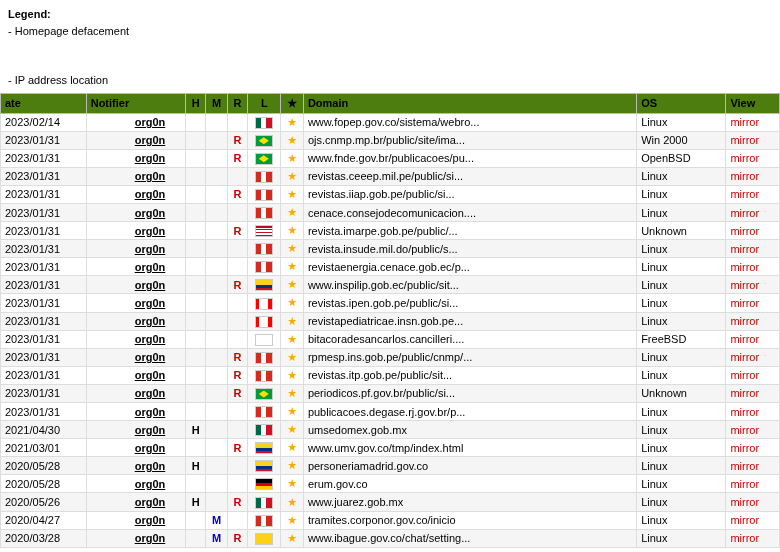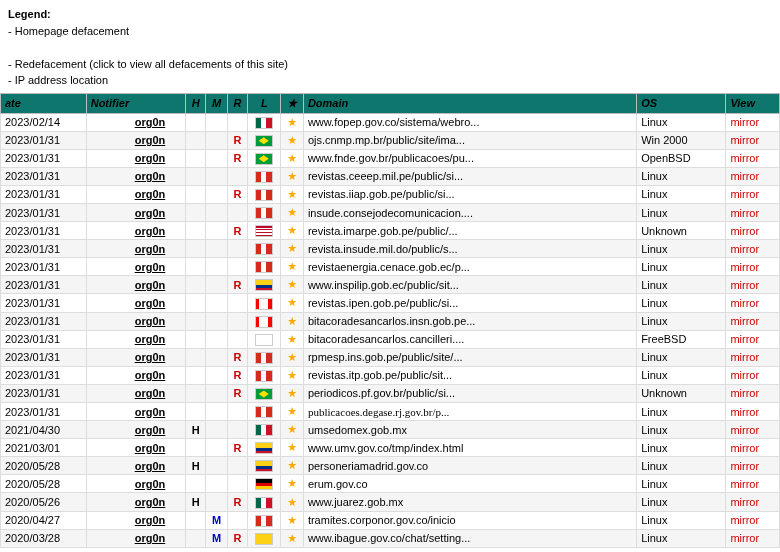--- a/index.html
+++ b/index.html
@@ -17,22 +17,21 @@
       font-size: 11px;
       line-height: 1.5;
     }
     .legend-title { font-weight: bold; }
     table {
       width: 100%;
       border-collapse: collapse;
       font-size: 11px;
     }
     thead tr {
-      background: #0f766e;
-      font-style: italic;
+      background: #4d7c0f;
     }
     thead th {
       padding: 3px 4px;
       text-align: left;
       border: 1px solid #bbb;
       font-weight: bold;
       white-space: nowrap;
     }
     tbody tr:nth-child(even) { background: #f5f5f5; }
     tbody tr:nth-child(odd) { background: #fff; }
@@ -69,21 +68,21 @@
     .col-os { width: 75px; }
     .col-view { width: 45px; }
   </style>
 </head>
 <body>
 
 <div class="legend">
   <span class="legend-title">Legend:</span><br>
   <span>- Homepage defacement</span><br>
   <br>
-  <span>- Redefacement (click to view all defacements of this site)</span><br>
+  <br>
   <span>- IP address location</span><br>
 </div>
 
 <table>
   <thead>
     <tr>
       <th class="col-date">ate</th>
       <th class="col-notifier">Notifier</th>
       <th class="col-h">H</th>
       <th class="col-m">M</th>
@@ -177,21 +176,21 @@
     <td class="col-notifier"><a href="#" class="notifier-link">org0n</a></td>
     <td class="col-h"><span class="h-mark"></span></td>
     <td class="col-m"><span class="m-mark"></span></td>
     <td class="col-r"><span class="r-mark"></span></td>
     <td class="col-l"><span style="display:inline-flex;width:18px;height:12px;border:1px solid #ccc;vertical-align:middle;margin-right:1px;overflow:hidden">
             <span style="width:6px;background:#d52b1e;display:inline-block;height:100%"></span>
             <span style="width:6px;background:#fff;display:inline-block;height:100%"></span>
             <span style="width:6px;background:#d52b1e;display:inline-block;height:100%"></span>
           </span></td>
     <td class="col-star"><span class="star">★</span></td>
-    <td class="col-domain domain-col"><a href="#" style="color:#000;text-decoration:none;">insude.consejodecomunicacion....</a></td>
+    <td class="col-domain domain-col"><a href="#" style="color:#000;text-decoration:none;">cenace.consejodecomunicacion....</a></td>
     <td class="col-os">Linux</td>
     <td class="col-view"><a href="#" class="mirror-link">mirror</a></td>
   </tr>
       <tr>
     <td class="col-date">2023/01/31</td>
     <td class="col-notifier"><a href="#" class="notifier-link">org0n</a></td>
     <td class="col-h"><span class="h-mark"></span></td>
     <td class="col-m"><span class="m-mark"></span></td>
     <td class="col-r"><span class="r-mark">R</span></td>
     <td class="col-l"><span style="display:inline-flex;flex-direction:column;width:18px;height:12px;border:1px solid #ccc;vertical-align:middle;margin-right:1px;overflow:hidden;background:#bf0a30">
@@ -277,21 +276,21 @@
     <td class="col-notifier"><a href="#" class="notifier-link">org0n</a></td>
     <td class="col-h"><span class="h-mark"></span></td>
     <td class="col-m"><span class="m-mark"></span></td>
     <td class="col-r"><span class="r-mark"></span></td>
     <td class="col-l"><span style="display:inline-flex;width:18px;height:12px;border:1px solid #ccc;vertical-align:middle;margin-right:1px;overflow:hidden">
             <span style="width:4px;background:#ff0000;display:inline-block;height:100%"></span>
             <span style="width:10px;background:#fff;display:inline-block;height:100%"></span>
             <span style="width:4px;background:#ff0000;display:inline-block;height:100%"></span>
           </span></td>
     <td class="col-star"><span class="star">★</span></td>
-    <td class="col-domain domain-col"><a href="#" style="color:#000;text-decoration:none;">bitacoradesancarlos.insn.gob.pe...</a></td>
+    <td class="col-domain domain-col"><a href="#" style="color:#000;text-decoration:none;">revistapediatricae.insn.gob.pe...</a></td>
     <td class="col-os">Linux</td>
     <td class="col-view"><a href="#" class="mirror-link">mirror</a></td>
   </tr>
       <tr>
     <td class="col-date">2023/01/31</td>
     <td class="col-notifier"><a href="#" class="notifier-link">org0n</a></td>
     <td class="col-h"><span class="h-mark"></span></td>
     <td class="col-m"><span class="m-mark"></span></td>
     <td class="col-r"><span class="r-mark"></span></td>
     <td class="col-l"><span style="display:inline-flex;width:18px;height:12px;border:1px solid #ccc;vertical-align:middle;margin-right:1px;overflow:hidden;background:#fff"></span></td>
@@ -305,21 +304,21 @@
     <td class="col-notifier"><a href="#" class="notifier-link">org0n</a></td>
     <td class="col-h"><span class="h-mark"></span></td>
     <td class="col-m"><span class="m-mark"></span></td>
     <td class="col-r"><span class="r-mark">R</span></td>
     <td class="col-l"><span style="display:inline-flex;width:18px;height:12px;border:1px solid #ccc;vertical-align:middle;margin-right:1px;overflow:hidden">
             <span style="width:6px;background:#d52b1e;display:inline-block;height:100%"></span>
             <span style="width:6px;background:#fff;display:inline-block;height:100%"></span>
             <span style="width:6px;background:#d52b1e;display:inline-block;height:100%"></span>
           </span></td>
     <td class="col-star"><span class="star">★</span></td>
-    <td class="col-domain domain-col"><a href="#" style="color:#000;text-decoration:none;">rpmesp.ins.gob.pe/public/site/...</a></td>
+    <td class="col-domain domain-col"><a href="#" style="color:#000;text-decoration:none;">rpmesp.ins.gob.pe/public/cnmp/...</a></td>
     <td class="col-os">Linux</td>
     <td class="col-view"><a href="#" class="mirror-link">mirror</a></td>
   </tr>
       <tr>
     <td class="col-date">2023/01/31</td>
     <td class="col-notifier"><a href="#" class="notifier-link">org0n</a></td>
     <td class="col-h"><span class="h-mark"></span></td>
     <td class="col-m"><span class="m-mark"></span></td>
     <td class="col-r"><span class="r-mark">R</span></td>
     <td class="col-l"><span style="display:inline-flex;width:18px;height:12px;border:1px solid #ccc;vertical-align:middle;margin-right:1px;overflow:hidden">
@@ -351,21 +350,21 @@
     <td class="col-notifier"><a href="#" class="notifier-link">org0n</a></td>
     <td class="col-h"><span class="h-mark"></span></td>
     <td class="col-m"><span class="m-mark"></span></td>
     <td class="col-r"><span class="r-mark"></span></td>
     <td class="col-l"><span style="display:inline-flex;width:18px;height:12px;border:1px solid #ccc;vertical-align:middle;margin-right:1px;overflow:hidden">
             <span style="width:6px;background:#d52b1e;display:inline-block;height:100%"></span>
             <span style="width:6px;background:#fff;display:inline-block;height:100%"></span>
             <span style="width:6px;background:#d52b1e;display:inline-block;height:100%"></span>
           </span></td>
     <td class="col-star"><span class="star">★</span></td>
-    <td class="col-domain domain-col"><a href="#" style="color:#000;text-decoration:none;font-family:Liberation Serif, serif;">publicacoes.degase.rj.gov.br/p...</a></td>
+    <td class="col-domain domain-col"><a href="#" style="color:#000;text-decoration:none;">publicacoes.degase.rj.gov.br/p...</a></td>
     <td class="col-os">Linux</td>
     <td class="col-view"><a href="#" class="mirror-link">mirror</a></td>
   </tr>
       <tr>
     <td class="col-date">2021/04/30</td>
     <td class="col-notifier"><a href="#" class="notifier-link">org0n</a></td>
     <td class="col-h"><span class="h-mark">H</span></td>
     <td class="col-m"><span class="m-mark"></span></td>
     <td class="col-r"><span class="r-mark"></span></td>
     <td class="col-l"><span style="display:inline-flex;width:18px;height:12px;border:1px solid #ccc;vertical-align:middle;margin-right:1px;overflow:hidden">

